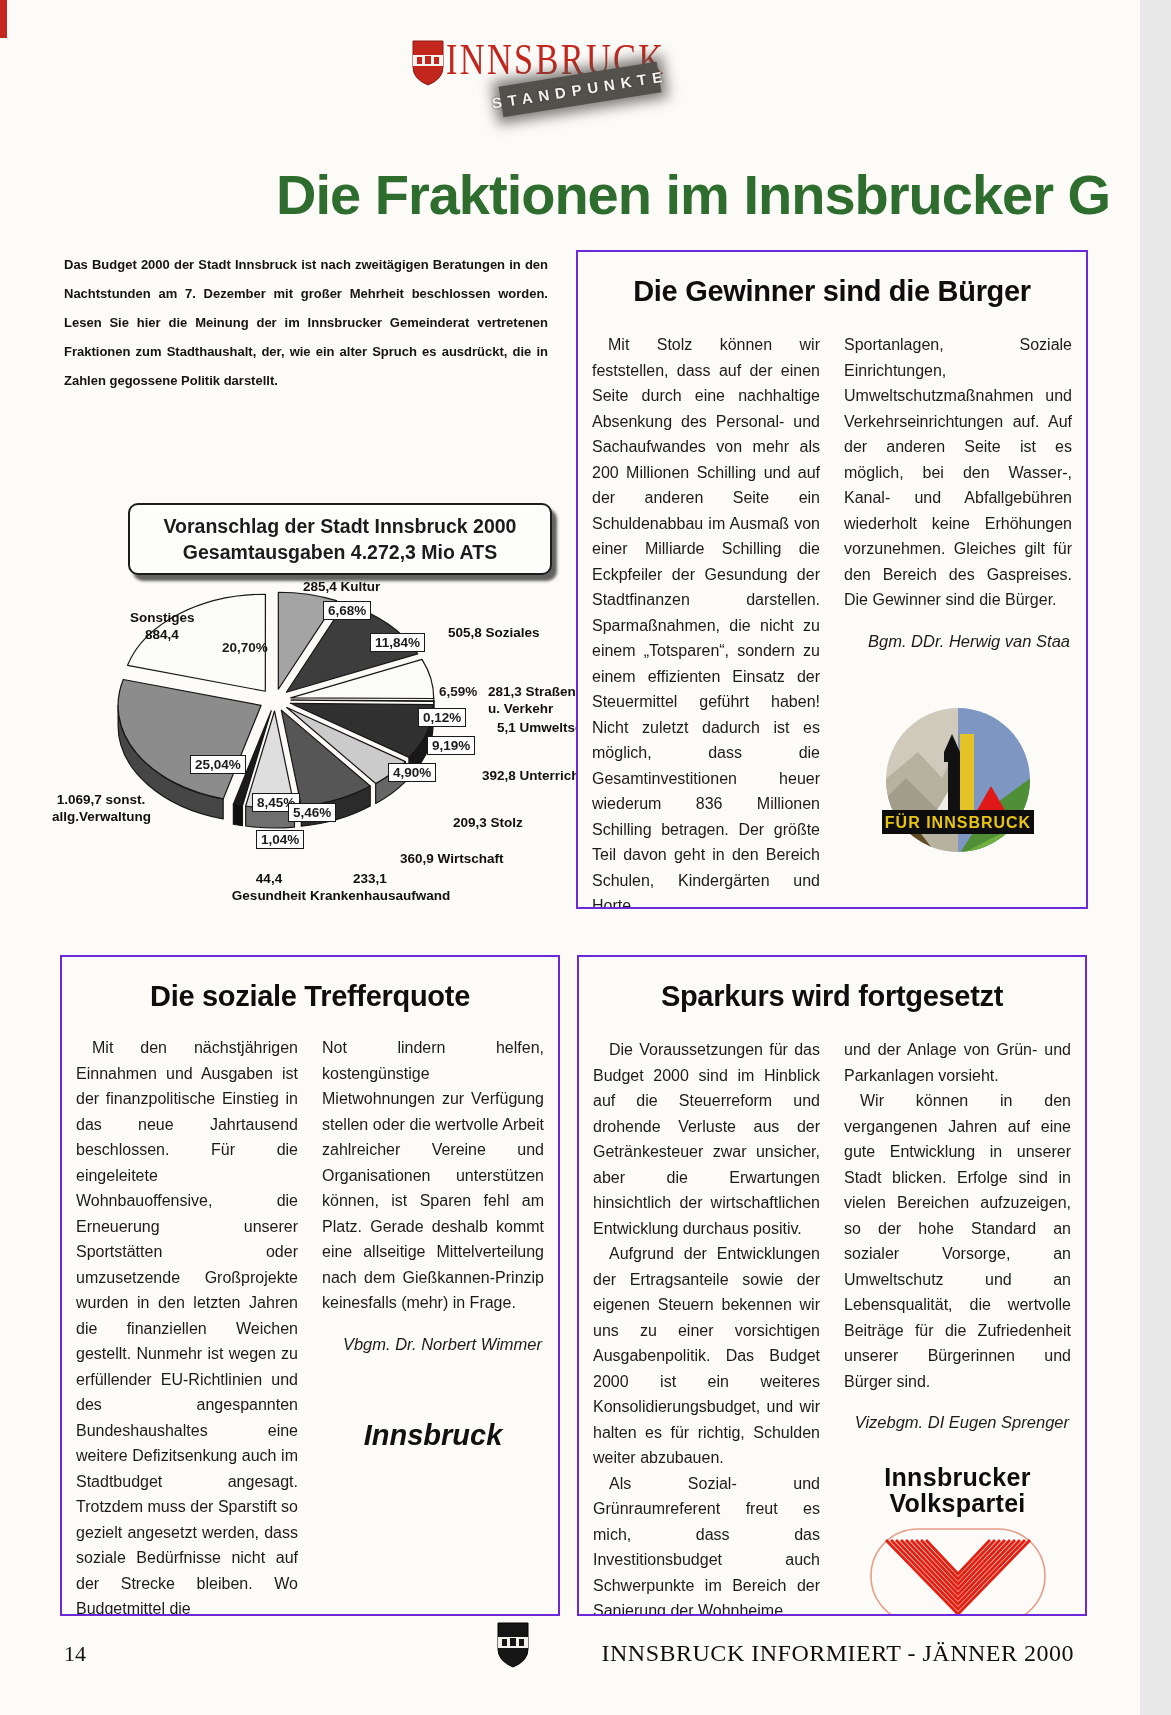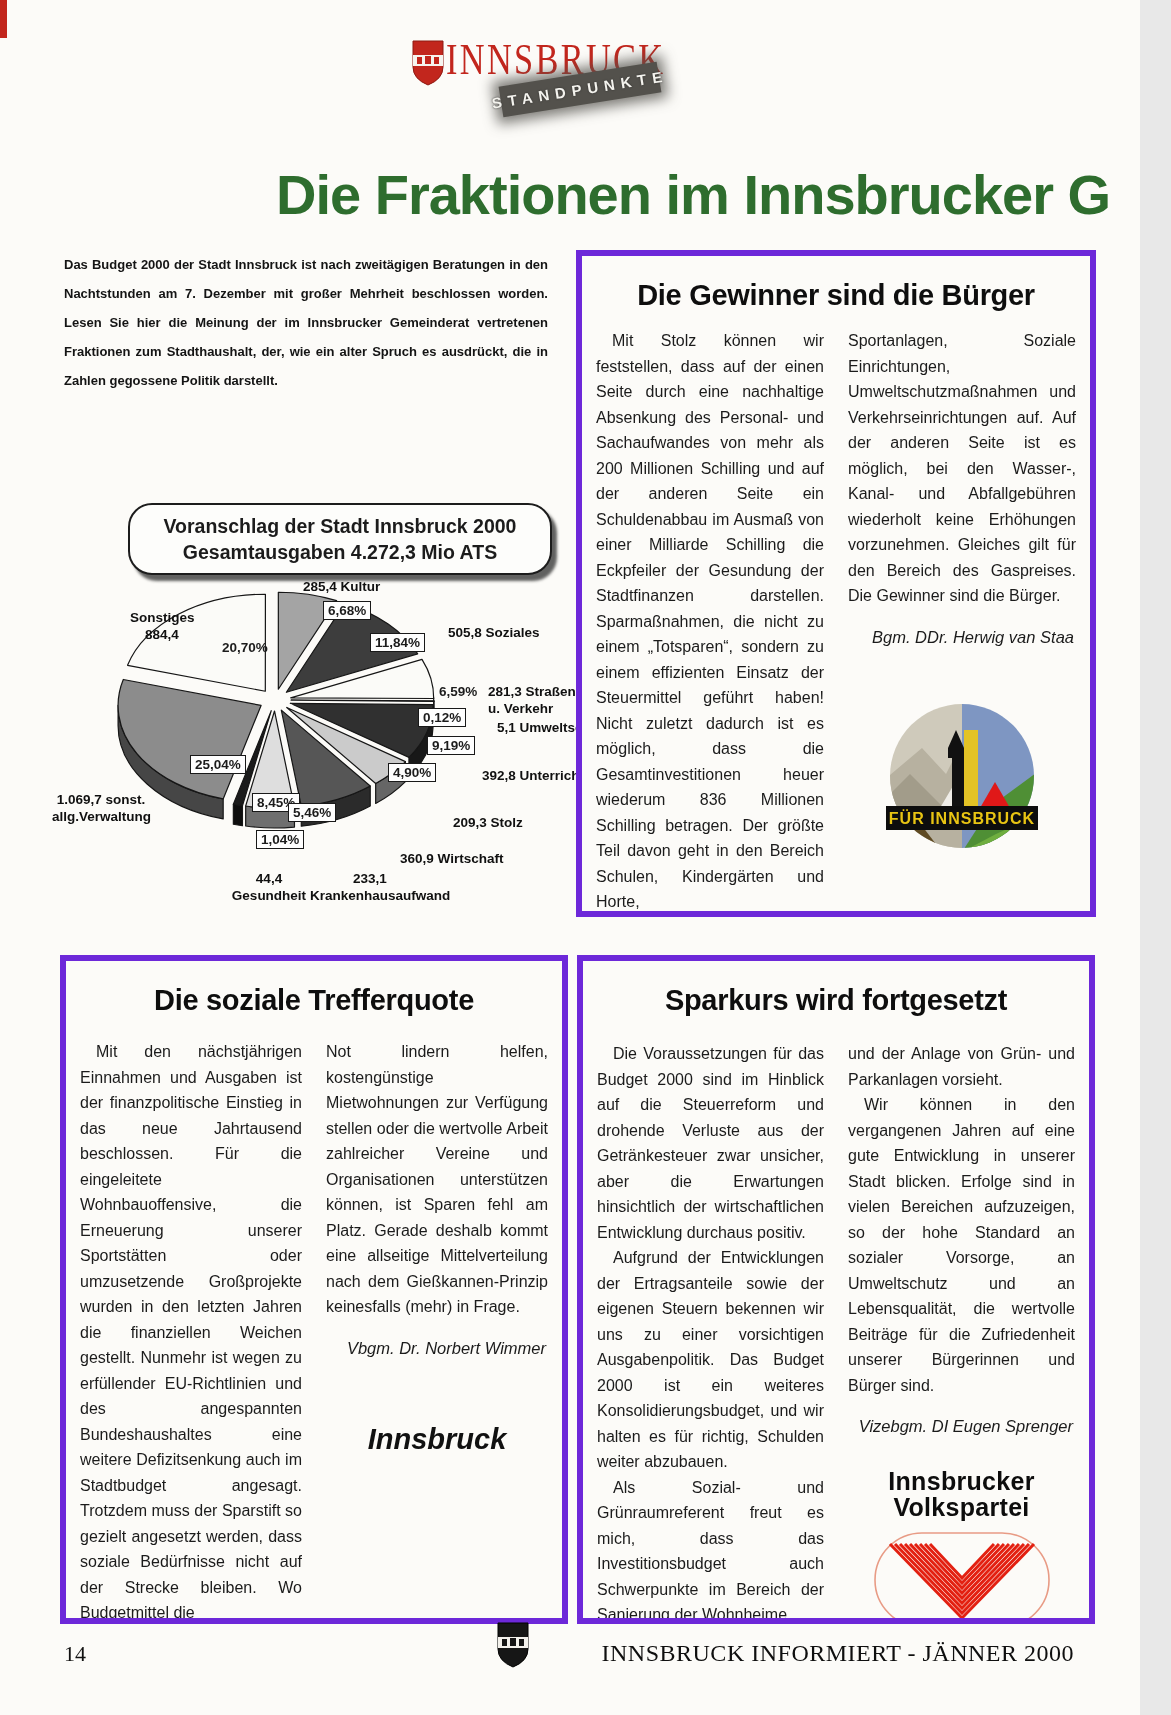--- a/index.html
+++ b/index.html
@@ -19,40 +19,40 @@
   .headline{position:absolute;left:276px;top:124px;font-size:56px;font-weight:bold;
             color:#2e6d2e;letter-spacing:-1px;white-space:nowrap;}
 
   
   .intro{position:absolute;left:64px;top:250px;width:484px;font-size:13px;line-height:29px;
          font-weight:bold;text-align:justify;color:#141414;margin:0;}
 
   
   .chart{position:absolute;left:58px;top:455px;width:515px;height:460px;}
   .chart-title-box{position:absolute;left:70px;top:48px;width:420px;height:68px;background:#fdfdfb;
-        border:2.5px solid #1c1c1c;border-radius:24px;box-shadow:5px 6px 3px rgba(45,45,45,.75);
+        border:2.5px solid #1c1c1c;border-radius:10px;box-shadow:5px 6px 3px rgba(45,45,45,.75);
         display:flex;flex-direction:column;align-items:center;justify-content:center;
         font-size:19.5px;font-weight:bold;line-height:26px;text-align:center;}
   .chart svg.pie{position:absolute;left:0;top:0;}
   .pct{position:absolute;background:#fefefe;border:1.5px solid #191919;padding:0 4px;
        font-size:13.5px;font-weight:bold;line-height:17px;white-space:nowrap;}
   .pct.noborder{border:none;background:transparent;}
   .olab{position:absolute;font-size:13.5px;font-weight:600;line-height:1.25;color:#101010;white-space:nowrap;}
   .olab.wrap{white-space:normal;}
   .blk{display:block;text-align:center;}
 
   
-  .article-box{position:absolute;border:6px solid #6d28d9;background:#fcfbf8;overflow:hidden;}
+  .article-box{position:absolute;border:2px solid #6d28d9;background:#fcfbf8;overflow:hidden;}
   .box-gewinner{left:576px;top:250px;width:508px;height:655px;}
   .box-soziale{left:60px;top:955px;width:496px;height:657px;}
   .box-sparkurs{left:577px;top:955px;width:506px;height:657px;}
   .box-title{text-align:center;font-weight:bold;font-size:29px;line-height:34px;
              letter-spacing:-.3px;margin:22px 8px 0 8px;color:#0e0e0e;}
   .cols{display:flex;gap:24px;padding:0 14px;}
-  .box-gewinner .cols{margin-top:16px;}
+  .box-gewinner .cols{margin-top:24px;}
   .box-soziale .cols{margin-top:22px;}
   .box-sparkurs .cols{margin-top:24px;}
   .col{width:232px;font-size:16px;line-height:25.5px;text-align:justify;color:#1b1b1b;}
   .col p{margin:0;}
   .col p.ind{text-indent:16px;}
   .signature{font-style:italic;text-align:right;font-size:16.5px;margin-top:16px;padding-right:2px;}
 
   
   .fi-logo{display:block;margin:52px auto 0 auto;}
   .spo-block{margin-top:66px;text-align:center;}

